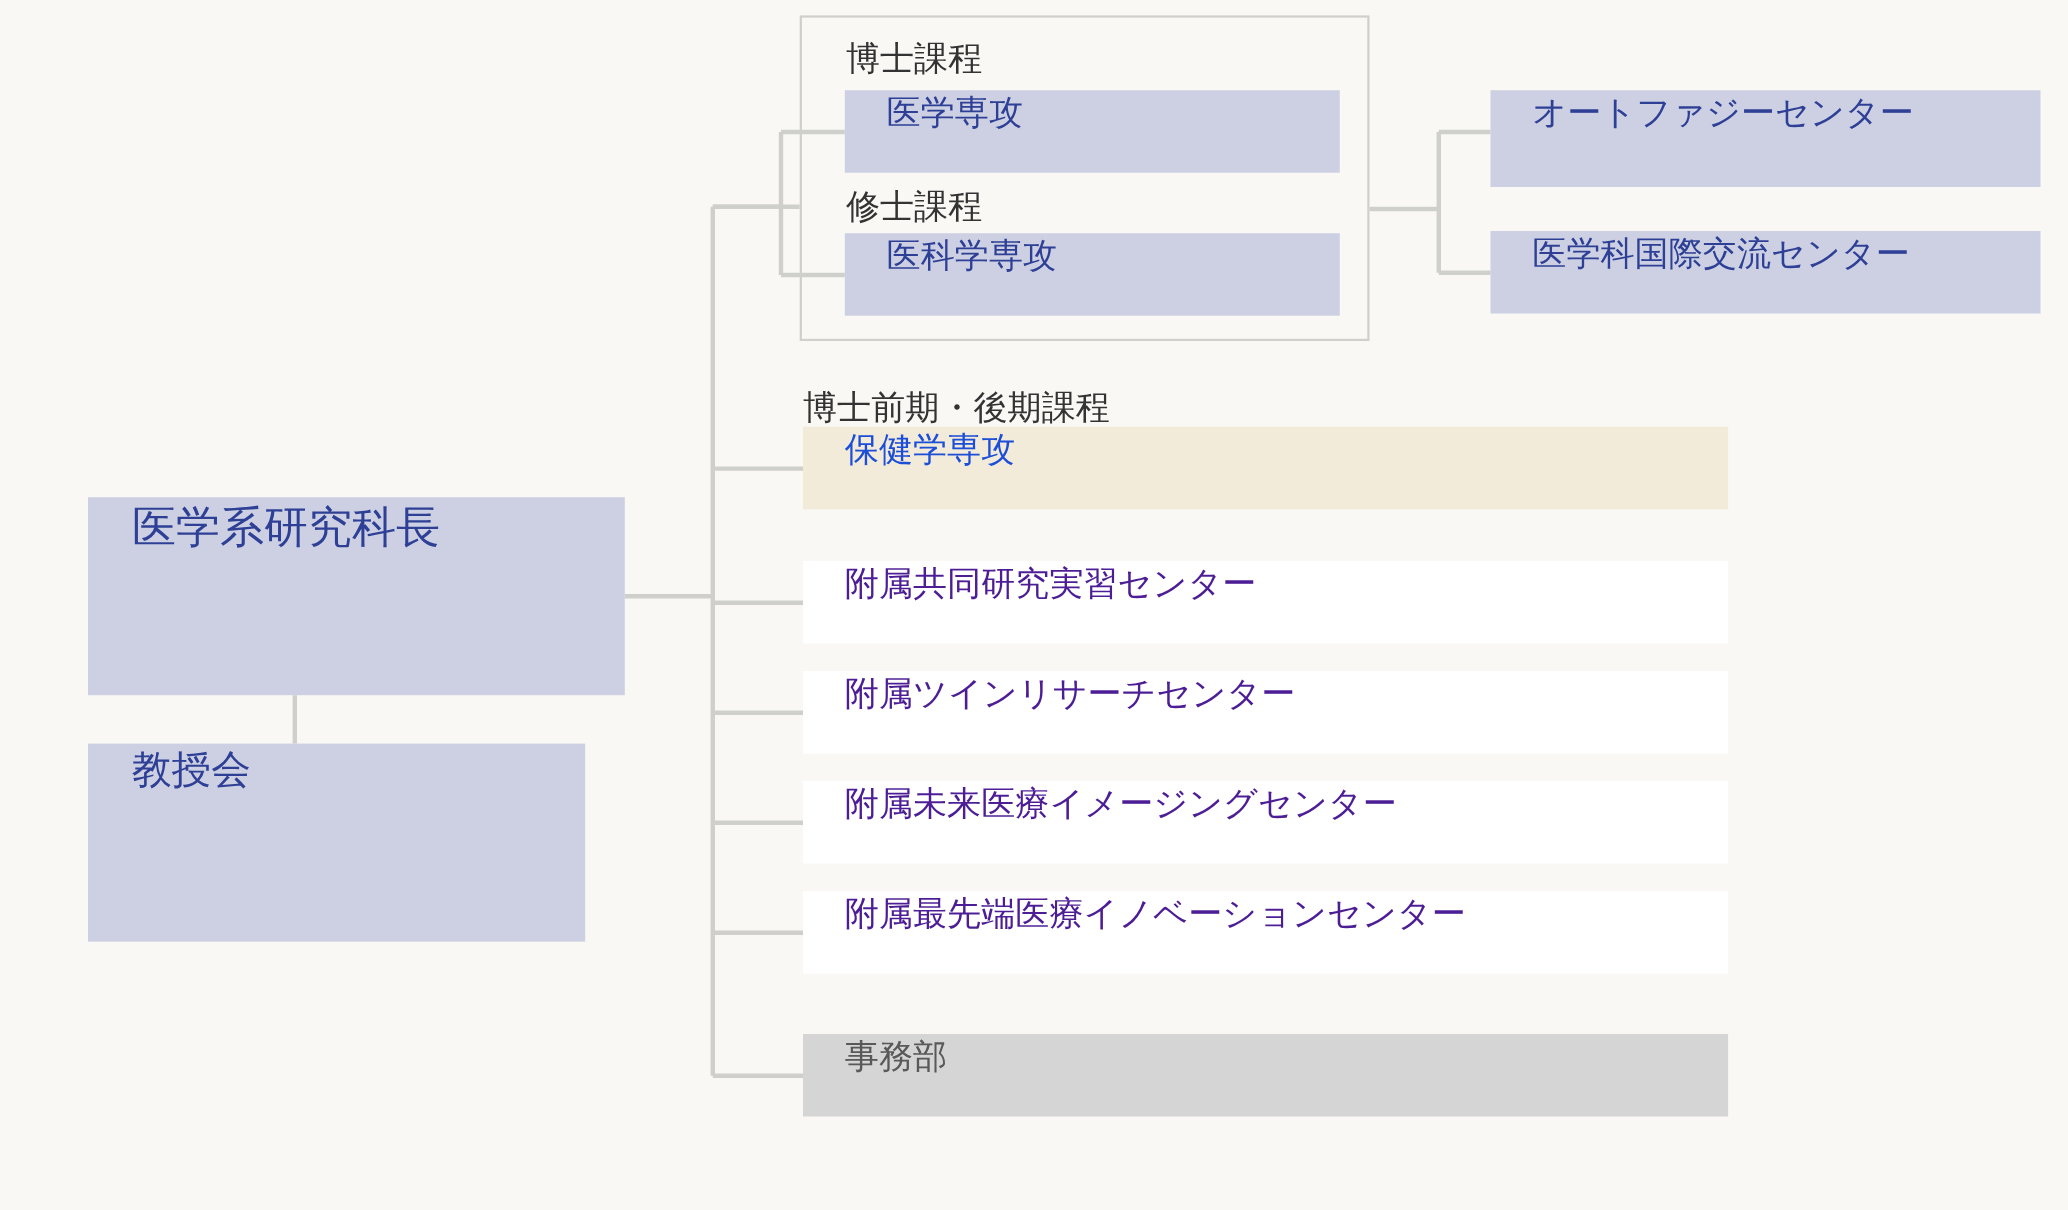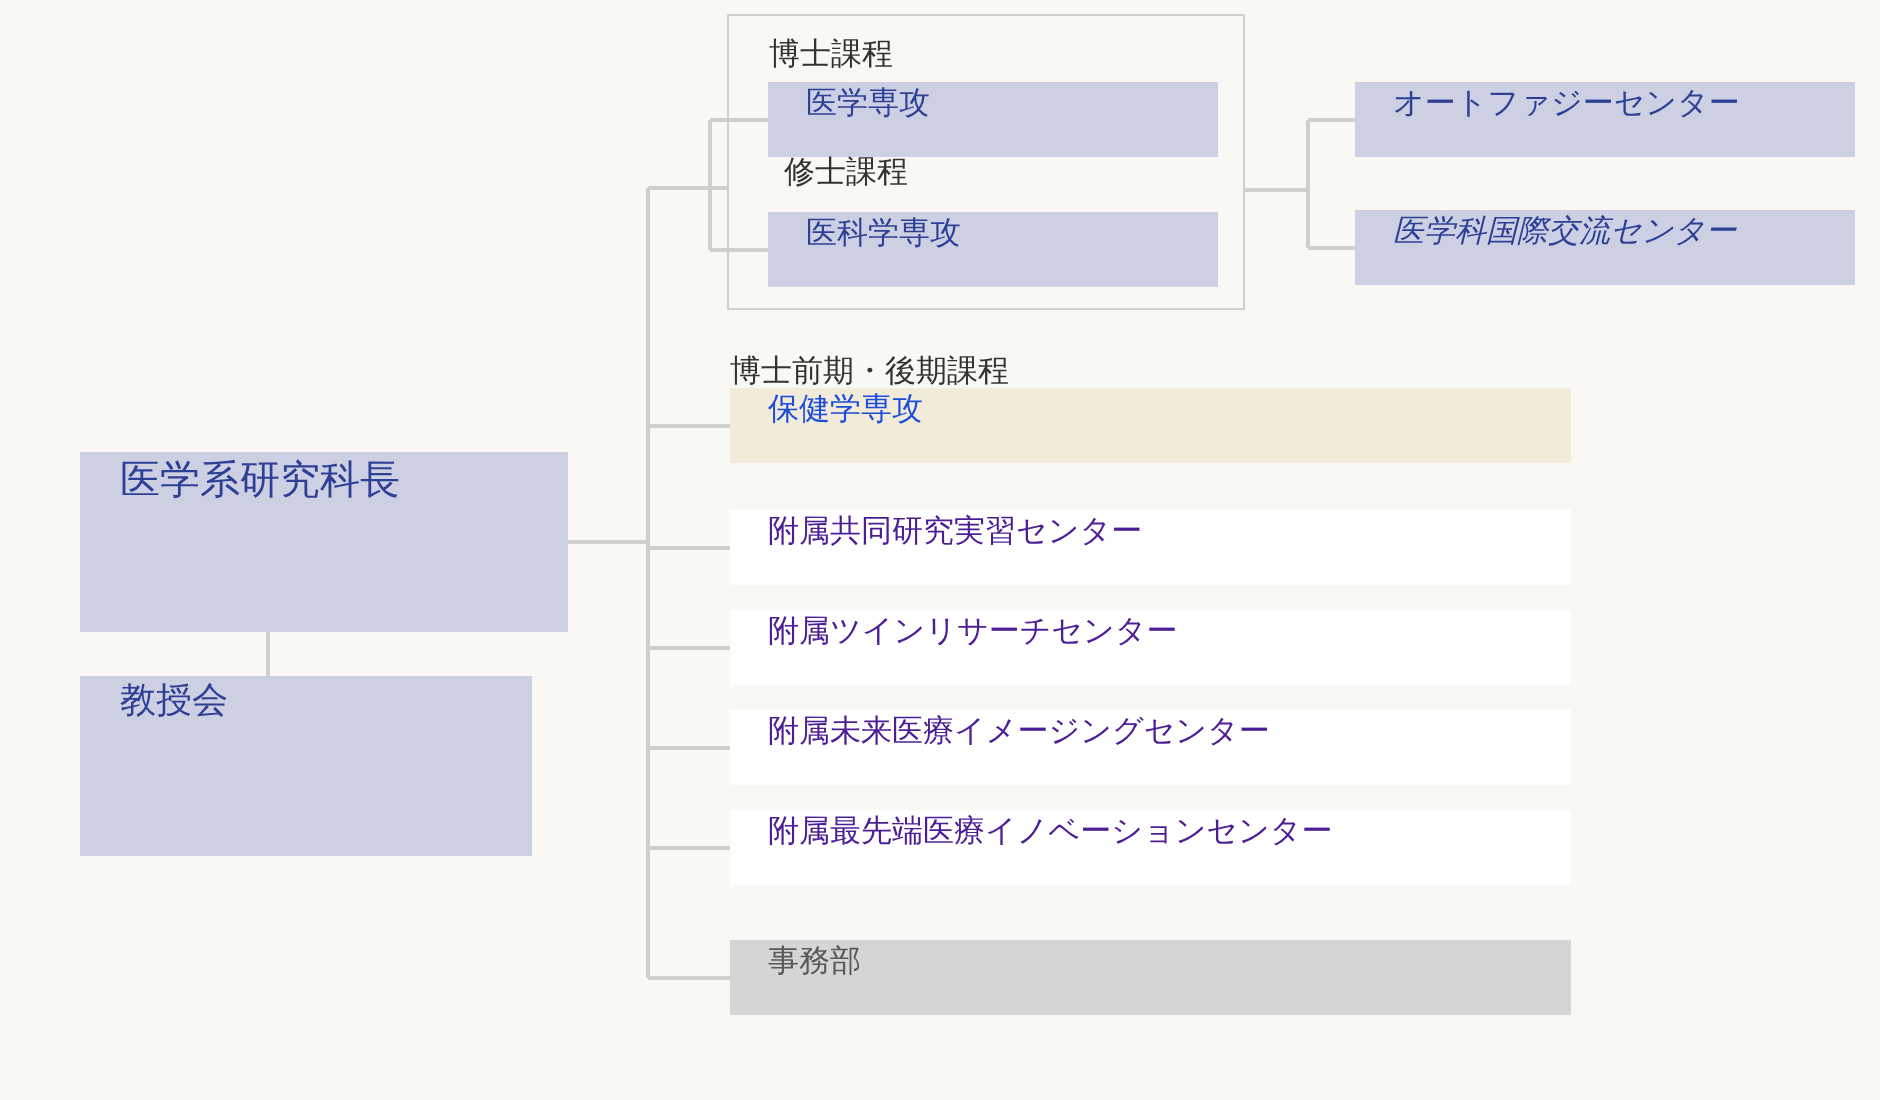--- a/index.html
+++ b/index.html
@@ -130,31 +130,31 @@
   </div>
 
   <div class="group-frame" style="left:727px; top:14px; width:518px; height:296px;"></div>
 
   <div class="group-caption" style="left:769px; top:38px;">博士課程</div>
 
   <div class="node lavender" style="left:768px; top:82px; width:450px; height:75px; padding-left:38px; font-size:31px;">
     <span class="node-label">医学専攻</span>
   </div>
 
-  <div class="group-caption" style="left:769px; top:156px;margin-left:15px;">修士課程</div>
+  <div class="group-caption" style="left:769px; top:172px;">修士課程</div>
 
   <div class="node lavender" style="left:768px; top:212px; width:450px; height:75px; padding-left:38px; font-size:31px;">
     <span class="node-label">医科学専攻</span>
   </div>
 
-  <div class="node lavender" style="left:1355px; top:82px; width:500px; height:75px; padding-left:38px; font-size:31px;">
+  <div class="node lavender" style="left:1355px; top:82px; width:500px; height:88px; padding-left:38px; font-size:31px;">
     <span class="node-label">オートファジーセンター</span>
   </div>
 
-  <div class="node lavender" style="left:1355px; top:210px; width:500px; height:75px; padding-left:38px; font-size:31px;font-style:italic;">
+  <div class="node lavender" style="left:1355px; top:210px; width:500px; height:75px; padding-left:38px; font-size:31px;">
     <span class="node-label">医学科国際交流センター</span>
   </div>
 
   <div class="section-caption" style="left:730px; top:355px;">博士前期・後期課程</div>
 
   <div class="node beige" style="left:730px; top:388px; width:841px; height:75px; padding-left:38px; font-size:31px;">
     <span class="node-label">保健学専攻</span>
   </div>
 
   <div class="node white" style="left:730px; top:510px; width:841px; height:75px; padding-left:38px; font-size:31px;">

